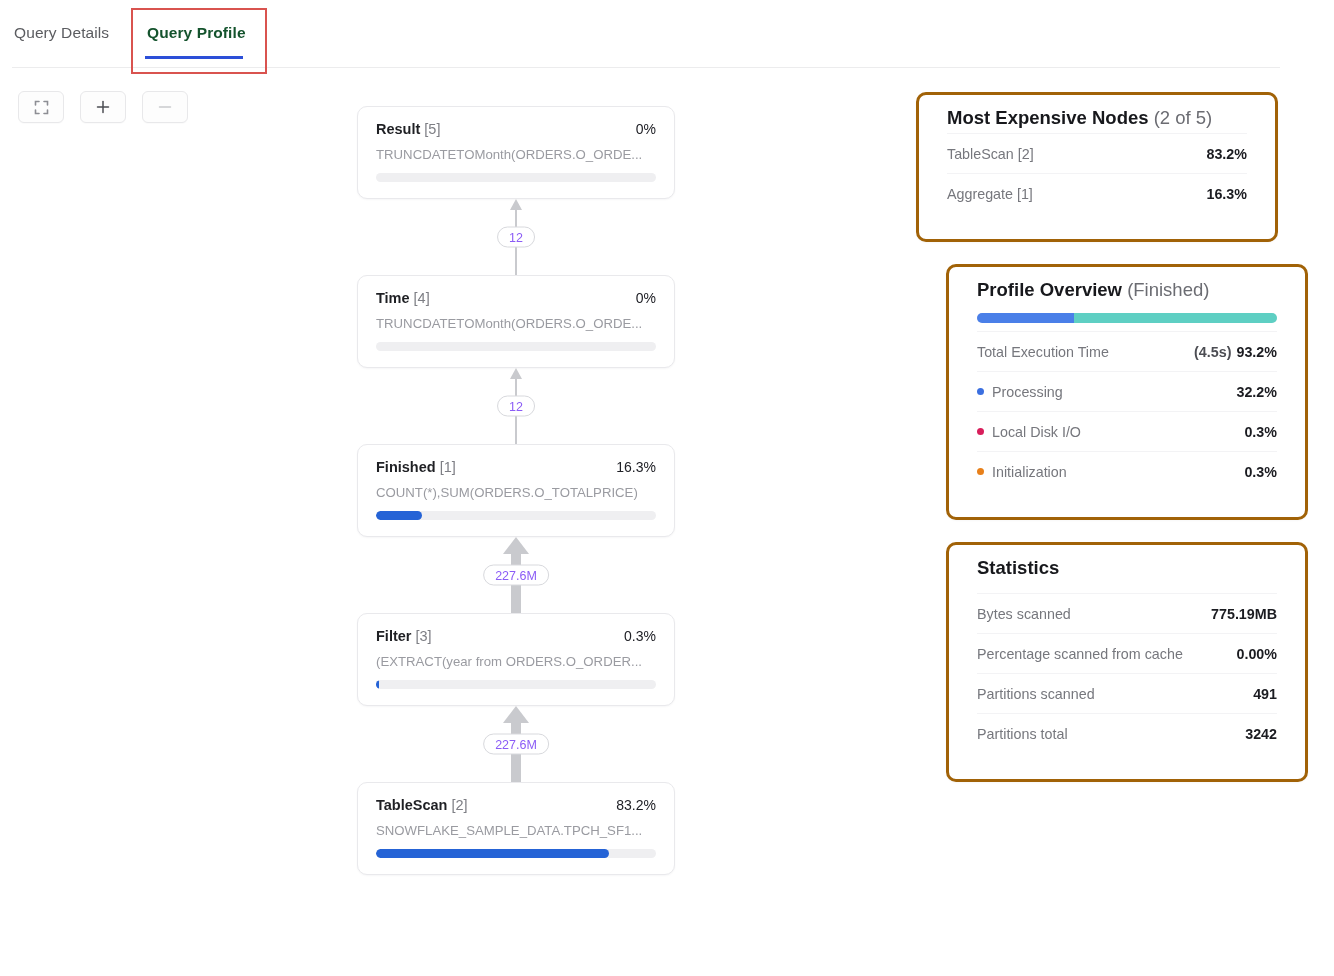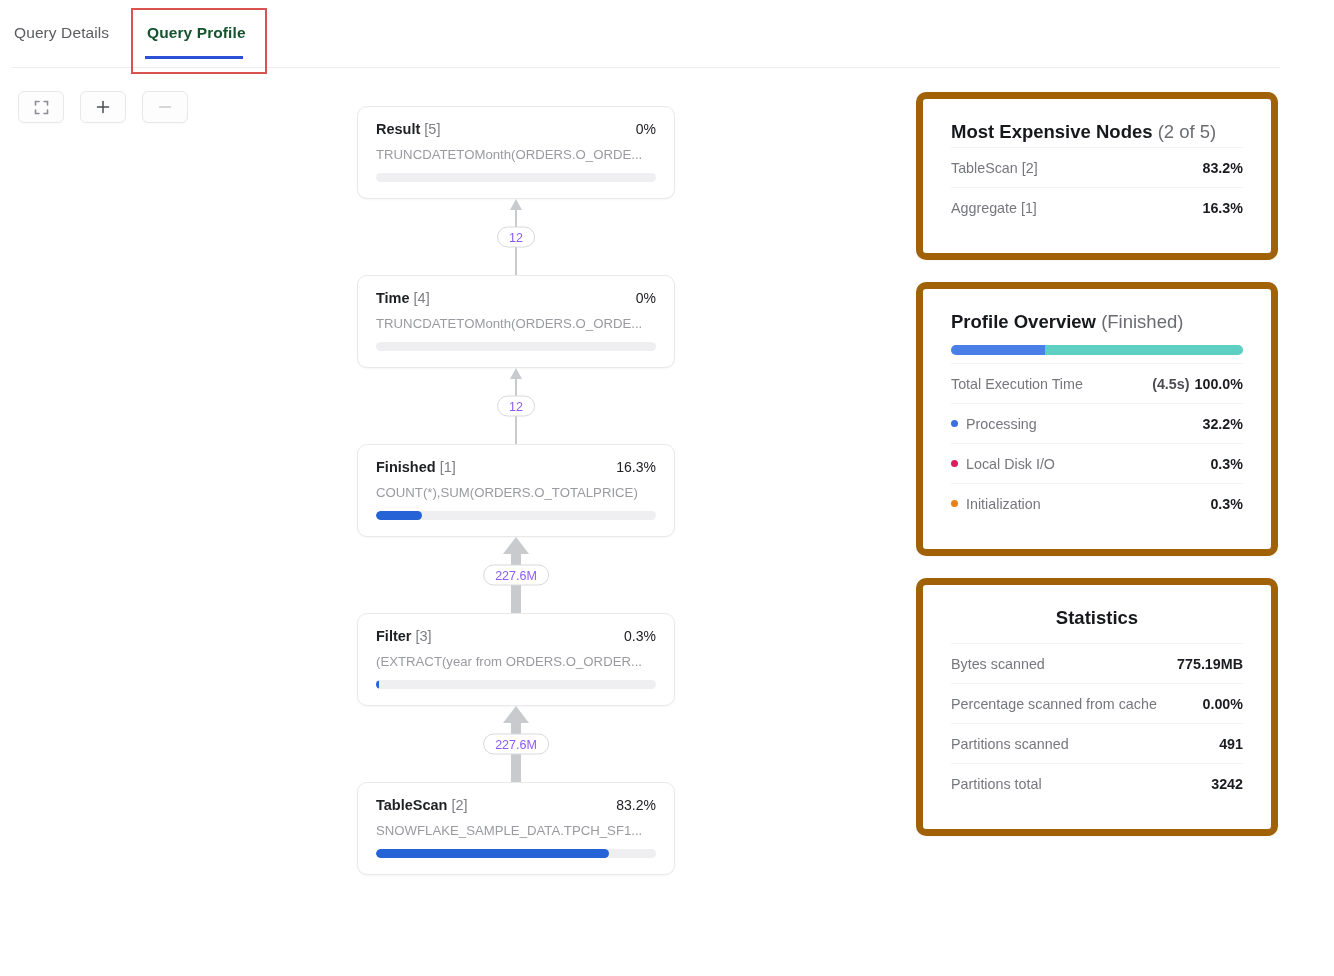--- a/index.html
+++ b/index.html
@@ -117,27 +117,27 @@
     padding: 0 11px;
     display: flex; align-items: center; justify-content: center;
     font-size: 12.5px; color: #8b5cf6;
     white-space: nowrap;
   }
 
   
   .panels { position: absolute; left: 916px; top: 92px; width: 362px; }
   .card {
     width: 362px;
-    border: 7px solid #a16207;
+    border: 3px solid #a16207;
     border-radius: 10px;
     background: #fff;
     box-shadow: 0 1px 2px rgba(16,24,40,.03);
-    padding: 22px 28px 26px 28px;
-  }
-  .card + .card { margin-top: 22px; }
+    padding: 12px 28px 26px 28px;
+  }
+  .card + .card { margin-top: 22px; margin-left: 30px; }
   .card-title { font-size: 18.5px; font-weight: 700; color: #17181c; margin-bottom: 4px; white-space: nowrap; }
   .card-title .sub { font-weight: 400; color: #6b6c72; }
 
   .krow {
     display: flex; align-items: center; justify-content: space-between;
     height: 40px;
     border-top: 1px solid #f3f3f5;
     font-size: 14.3px;
   }
   .krow:first-of-type { border-top: none; }
@@ -146,21 +146,21 @@
   .krow .v .paren { font-weight: 700; color: #4c4d53; margin-right: 5px; }
 
   .dot { width: 7px; height: 7px; border-radius: 50%; display: inline-block; margin-right: 8px; flex: none; }
 
   .ovbar {
     height: 10px; border-radius: 5px; background: #eeeef0;
     margin: 12px 0 8px 0; overflow: hidden; display: flex;
   }
   .ovbar > i { display: block; height: 100%; }
 
-  .stat-head { margin-bottom: 14px; text-align: center; }
+  .stat-head { margin-bottom: 14px; }
 </style>
 </head>
 <body>
 
 <div class="tabbar">
   <div class="tab tab-details">Query Details</div>
   <div class="tab tab-profile">Query Profile</div>
   <div class="tab-underline"></div>
   <div class="tabbar-rule"></div>
   <div class="tab-highlight"></div>
@@ -304,21 +304,21 @@
     <div class="card-title">
       <span>Profile Overview</span>
       <span class="sub">(Finished)</span>
     </div>
     <div class="ovbar">
       <i style="width: 32.2%; background: rgb(74, 127, 232);"></i>
       <i style="width: 67.8%; background: rgb(94, 207, 195);"></i>
     </div>
     <div class="krow">
       <span class="k">Total Execution Time</span>
-      <span class="v"><span class="paren">(4.5s)</span><span>100.0%</span></span>
+      <span class="v"><span class="paren">(4.5s)</span><span>93.2%</span></span>
     </div>
     <div class="krow">
       <span class="k">
           <i class="dot" style="background: rgb(59, 111, 224);"></i>
           <span>Processing</span>
         </span>
       <span class="v">32.2%</span>
     </div>
     <div class="krow">
       <span class="k">

